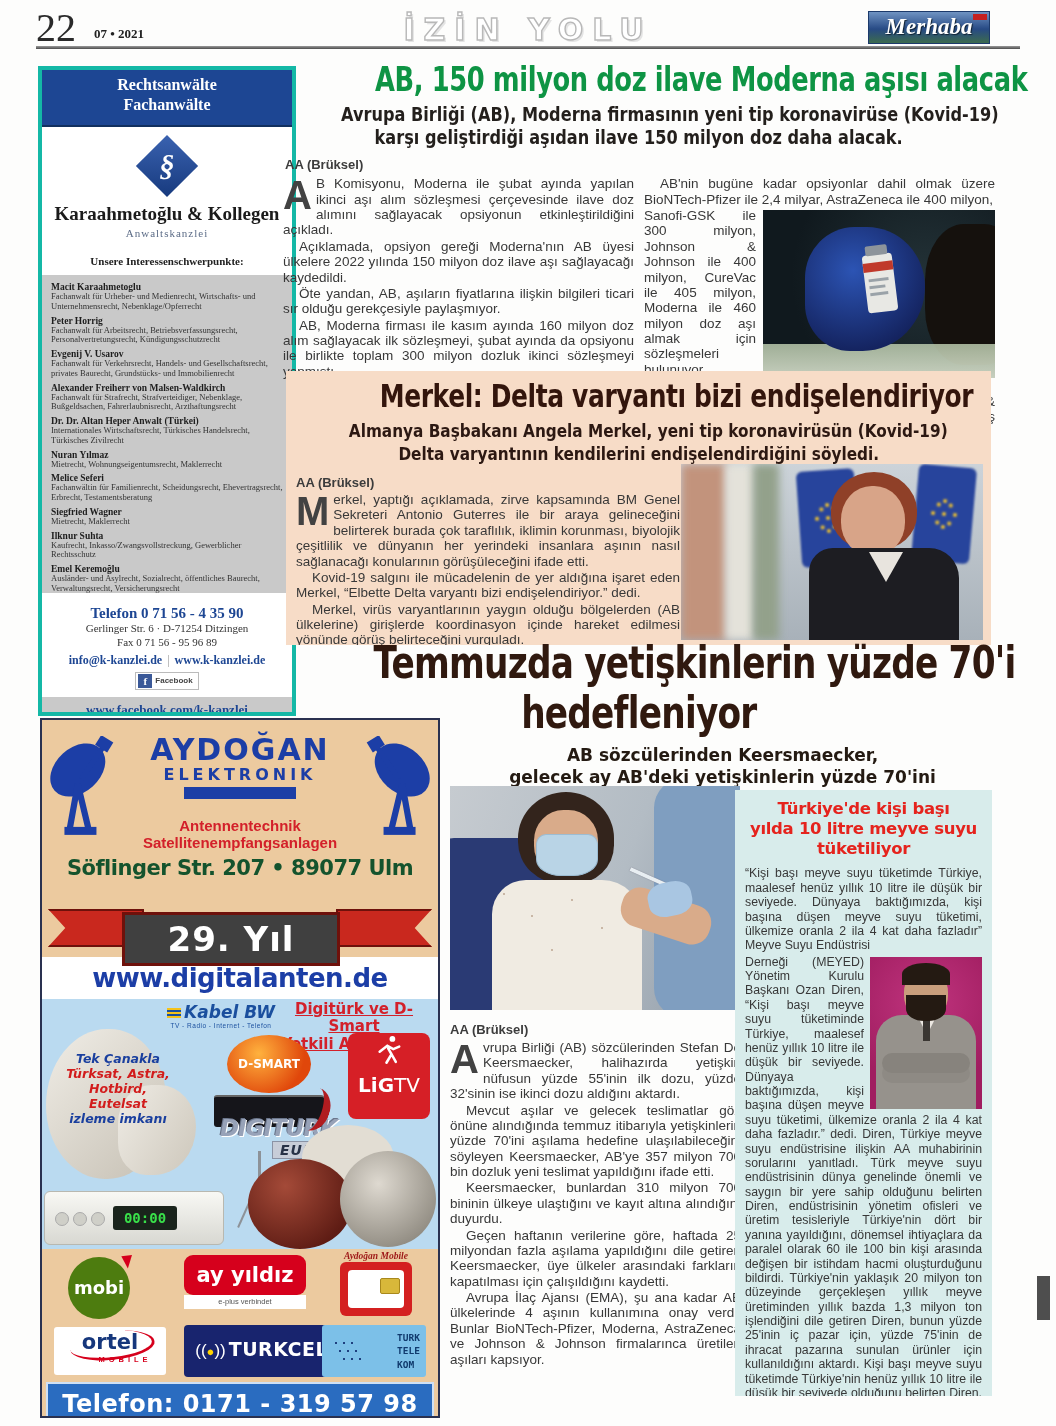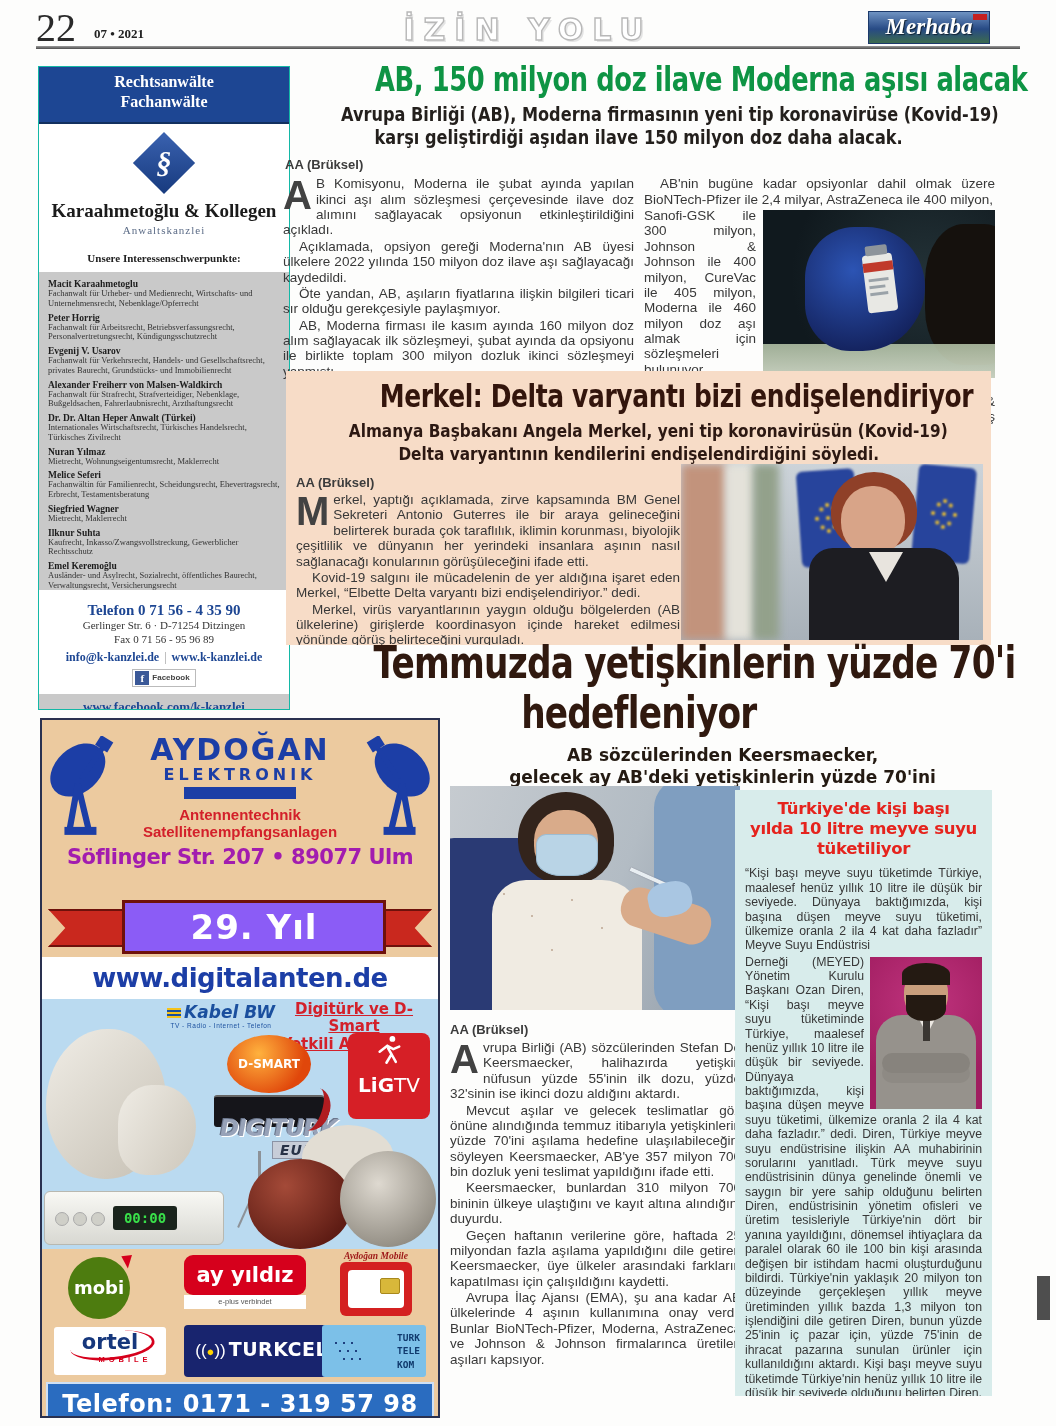--- a/index.html
+++ b/index.html
@@ -10,21 +10,21 @@
   .pagenum{left:36px;top:4px;font:400 40px "Liberation Serif",serif;color:#2a2a2a;}
   .issue{left:94px;top:26px;font:700 13px "Liberation Serif",serif;color:#222;}
   .masthead{left:0;right:0;top:12px;text-align:center;font:900 30px "DejaVu Sans",sans-serif;letter-spacing:9px;color:#fff;-webkit-text-stroke:1.4px #b8b8b8;text-shadow:2px 2px 0 #e4e4e4;}
   .brand{left:868px;top:11px;width:120px;height:31px;background:linear-gradient(180deg,#6f93c2 0%,#274a85 55%,#3c6b4e 100%);border:1px solid #1c3a6b;text-align:center;}
   .brand-txt{font:italic 700 23px "Liberation Serif",serif;color:#fff;line-height:29px;text-shadow:1px 1px 1px #123;}
   .brand-accent{position:absolute;right:2px;top:2px;width:14px;height:6px;background:#c42020;}
   .hrule{left:36px;top:46px;width:984px;height:3px;background:linear-gradient(180deg,#9a9a9a,#4c4c4c);}
   .edge-mark{right:6px;top:1276px;width:13px;height:44px;background:#4e4e4e;}
 
   
-  .law{left:38px;top:66px;width:250px;height:642px;background:#fff;border:1px solid #14b8a6;overflow:hidden;}
+  .law{left:38px;top:66px;width:250px;height:642px;background:#fff;border:4px solid #14b8a6;overflow:hidden;}
   .law-band{height:50px;background:#1d4693;color:#fff;text-align:center;font:700 16px "Liberation Serif",serif;padding-top:5px;line-height:20px;border-bottom:2px solid #12305f;}
   .law-logo-wrap{text-align:center;margin-top:12px;height:58px;}
   .law-diamond{display:inline-block;width:44px;height:44px;background:linear-gradient(135deg,#3a62b0,#173a7e);transform:rotate(45deg);margin-top:5px;}
   .law-diamond span{display:block;transform:rotate(-45deg);font:italic 700 30px "Liberation Serif",serif;color:#fff;line-height:44px;text-align:center;}
   .law-firm{text-align:center;font:700 19px "Liberation Serif",serif;color:#1b1b1b;margin-top:6px;}
   .law-sub{text-align:center;font:400 11px "Liberation Serif",serif;color:#5b6b86;letter-spacing:1px;margin-top:2px;}
   .law-focus{text-align:center;font:700 11px "Liberation Serif",serif;color:#222;margin-top:16px;}
   .law-list{background:#c9c9c9;margin-top:8px;height:318px;padding:7px 9px;box-sizing:border-box;overflow:hidden;}
   .law-item{margin-bottom:4px;}
   .law-name{font:700 9.5px "Liberation Serif",serif;color:#1d1d1d;}
@@ -125,28 +125,28 @@
   .diren .armsD{position:absolute;left:12px;top:96px;width:88px;height:20px;background:#87837d;border-radius:10px;box-shadow:0 10px 0 #8e8a84;}
 
   
   .ad{left:40px;top:718px;width:400px;height:700px;background:#ecca9f;border:2px solid #2a3150;box-sizing:border-box;overflow:hidden;}
   .ad-top{position:relative;height:168px;}
   .dishL{position:absolute;left:2px;top:4px;}
   .dishR{position:absolute;right:2px;top:4px;transform:scaleX(-1);}
   .ad-name{text-align:center;font:900 30px "DejaVu Sans",sans-serif;color:#1c3ea6;letter-spacing:2px;margin-top:12px;}
   .ad-elek{text-align:center;font:900 16px "DejaVu Sans",sans-serif;color:#1c3ea6;letter-spacing:4px;margin-top:-2px;}
   .ad-bar{width:112px;height:12px;background:#1c3ea6;margin:3px auto 0;}
-  .ad-red1{text-align:center;font:700 15px "Liberation Sans",sans-serif;color:#d3202a;margin-top:7px;}
+  .ad-red1{text-align:center;font:700 15px "Liberation Sans",sans-serif;color:#d3202a;margin-top:18px;}
   .ad-red2{text-align:center;font:700 15px "Liberation Sans",sans-serif;color:#d3202a;}
-  .ad-addr{text-align:center;font:900 21px "DejaVu Sans",sans-serif;color:#a21caf;margin-top:5px;letter-spacing:-.5px;}
+  .ad-addr{text-align:center;font:900 21px "DejaVu Sans",sans-serif;color:#14532d;margin-top:5px;letter-spacing:-.5px;}
   .ad-ribbon{position:relative;height:57px;}
   .rib-side{position:absolute;top:9px;width:96px;height:38px;background:#c9281e;border:2px solid #6e110b;box-sizing:border-box;}
   .rib-l{left:6px;clip-path:polygon(0 0,100% 0,100% 100%,0 100%,18% 50%);}
   .rib-r{right:6px;clip-path:polygon(0 0,100% 0,82% 50%,100% 100%,0 100%);}
-  .rib-c{position:absolute;left:80px;top:0;width:264px;height:54px;background:#8b5cf6;border:3px solid #6e110b;box-sizing:border-box;text-align:center;}
+  .rib-c{position:absolute;left:80px;top:12px;width:218px;height:54px;background:#404040;border:3px solid #6e110b;box-sizing:border-box;text-align:center;}
   .rib-txt{font:900 34px "DejaVu Sans",sans-serif;color:#fff;line-height:48px;letter-spacing:1px;}
   .ad-web{height:42px;background:#fff;text-align:center;font:900 26px "DejaVu Sans",sans-serif;color:#1c3ea6;line-height:42px;letter-spacing:-.5px;}
   .ad-blue{position:relative;height:250px;background:#badaf0;overflow:hidden;}
   .kabel{position:absolute;left:104px;top:3px;width:150px;text-align:center;}
   .kabel-main{font:italic 900 17px "DejaVu Sans",sans-serif;color:#1a4f9e;}
   .kabel-bars{display:inline-block;width:14px;height:10px;background:repeating-linear-gradient(180deg,#f5c21a 0 2px,#1a4f9e 2px 4px);margin-right:3px;}
   .kabel-sub{font:400 6.5px "Liberation Sans",sans-serif;color:#1a4f9e;letter-spacing:.5px;}
   .dgt-bayisi{position:absolute;right:4px;top:2px;width:160px;text-align:center;font:900 15px "DejaVu Sans",sans-serif;color:#d3202a;line-height:1.15;text-decoration:underline;}
   .bigdish{position:absolute;left:4px;top:30px;width:150px;height:168px;}
   .bigdish .d1{position:absolute;left:0;top:0;width:120px;height:150px;background:linear-gradient(135deg,#f0ede6,#c6c0b4);border-radius:52% 48% 50% 50%;}
@@ -444,20 +444,26 @@
       <div><span class="kabel-bars"></span><span class="kabel-main">Kabel BW</span></div>
       <div class="kabel-sub">TV - Radio - Internet - Telefon</div>
     </div>
     <div class="dgt-bayisi">
       <div>Digitürk ve D-Smart</div>
       <div>Yetkili Ana Bayisi</div>
     </div>
     <div class="bigdish">
       <div class="d1"></div>
       <div class="d2"></div>
+      <div class="tek-wrap">
+        <div class="tek1">Tek Çanakla</div>
+        <div class="tek2">Türksat, Astra,</div>
+        <div class="tek3">Hotbird, Eutelsat</div>
+        <div class="tek4">izleme imkanı</div>
+      </div>
     </div>
     <div class="dsmart">
       <div class="dsmart-globe">D-SMART</div>
       <div class="dsmart-box"></div>
     </div>
     <div class="ligtv">
       <svg viewBox="0 0 40 40" width="34" height="34">
         <circle cx="24" cy="7" r="3.4" fill="#fff"></circle>
         <path d="M9 22 l9 -7 7 4 7 -3 M17 35 l6 -10 -4 -7 M23 25 l5 9" stroke="#fff" stroke-width="3" fill="none" stroke-linecap="round"></path>
       </svg>

